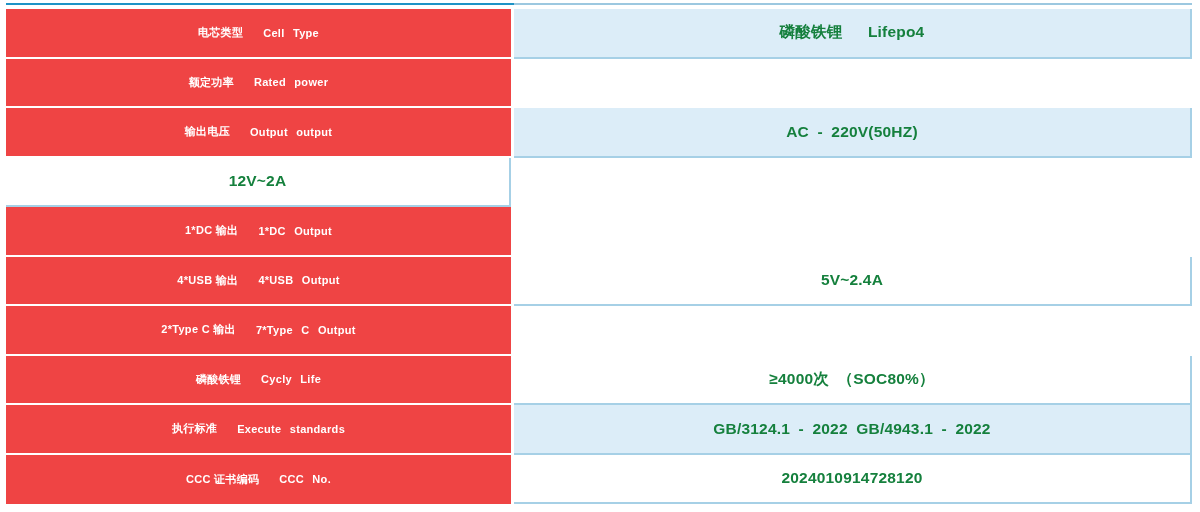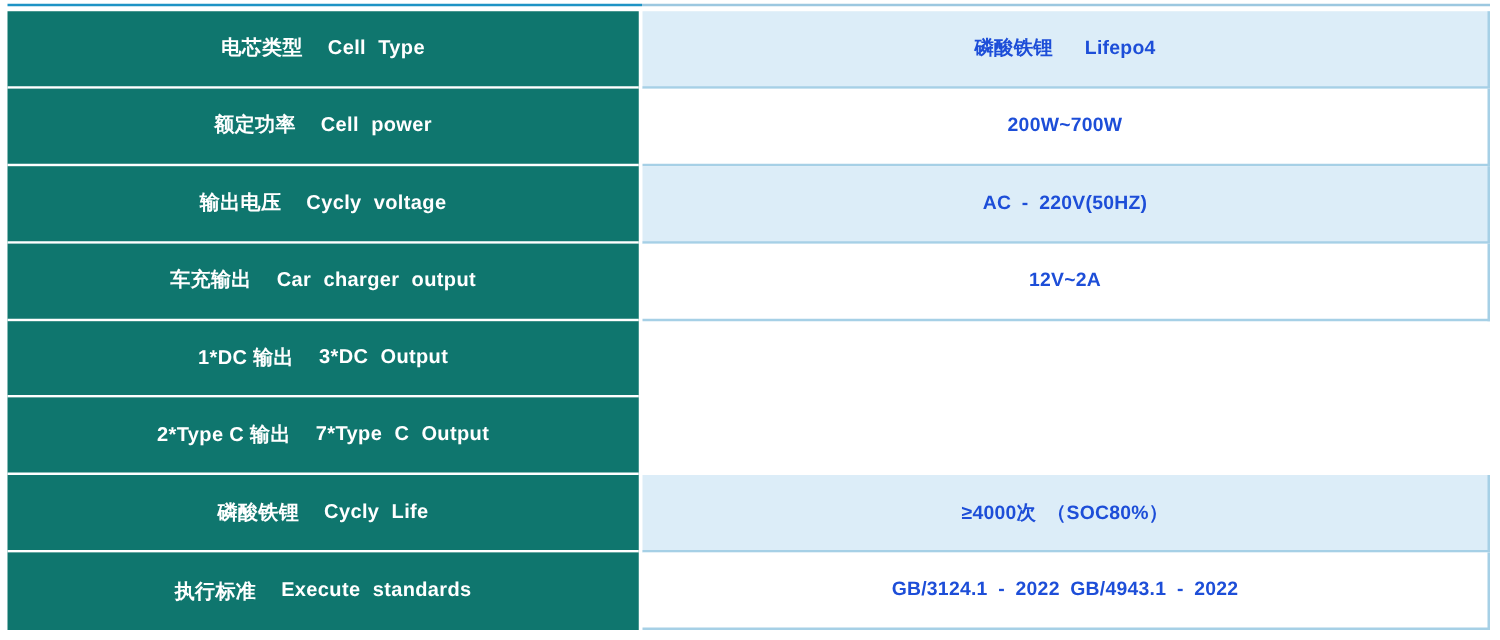--- a/index.html
+++ b/index.html
@@ -12,30 +12,30 @@
     position:absolute;left:6px;top:3px;right:8px;bottom:8px;
     display:flex;flex-direction:column;
   }
   .top-line{
     height:2px;flex:0 0 2px;margin-bottom:4px;
     background:linear-gradient(90deg,#1e93c5 0px,#1e93c5 508px,#9cc8e0 508px,#9cc8e0 100%);
   }
   .rows{flex:1;display:flex;flex-direction:column;}
   .row{flex:1;display:grid;grid-template-columns:505px 1fr;column-gap:3px;}
   .cell-left{
-    background:#0f766e;color:#ffffff;
+    background:#ef4444;color:#ffffff;
     display:flex;align-items:center;justify-content:center;gap:20px;
-    font-size:16px;font-weight:bold;letter-spacing:0.3px;
+    font-size:11px;font-weight:bold;letter-spacing:0.3px;
     border-bottom:2px solid #ffffff;
   }
   .row:last-child .cell-left{border-bottom:none;}
   .cell-left .en{word-spacing:5px;text-align:right;}
   .cell-right{
     display:flex;align-items:center;justify-content:center;
-    font-size:15.5px;font-weight:bold;color:#1d4ed8;letter-spacing:0.2px;
+    font-size:15.5px;font-weight:bold;color:#15803d;letter-spacing:0.2px;
     border-right:2px solid #a6d0e6;
     border-bottom:2px solid #a6d0e6;
   }
   .row:nth-child(odd) .cell-right{background:#dcedf8;}
   .row:nth-child(even) .cell-right{background:#ffffff;}
   .cell-right .value{white-space:pre;word-spacing:4px;}
 </style>
 </head>
 <body>
 
@@ -49,54 +49,56 @@
         <span class="en">Cell Type</span>
       </div>
       <div class="cell-right">
         <span class="value">磷酸铁锂   Lifepo4</span>
       </div>
     </div>
 
     <div class="row">
       <div class="cell-left">
         <span class="cn">额定功率</span>
-        <span class="en">Cell power</span>
-      </div>
-      <div class="cell-right">
-        <span class="value">200W~700W</span>
+        <span class="en">Rated power</span>
       </div>
     </div>
 
     <div class="row">
       <div class="cell-left">
         <span class="cn">输出电压</span>
-        <span class="en">Cycly voltage</span>
+        <span class="en">Output output</span>
       </div>
       <div class="cell-right">
         <span class="value">AC - 220V(50HZ)</span>
       </div>
     </div>
 
     <div class="row">
-      <div class="cell-left">
-        <span class="cn">车充输出</span>
-        <span class="en">Car charger output</span>
-      </div>
       <div class="cell-right">
         <span class="value">12V~2A</span>
       </div>
     </div>
 
     <div class="row">
       <div class="cell-left">
         <span class="cn">1*DC 输出</span>
-        <span class="en">3*DC Output</span>
+        <span class="en">1*DC Output</span>
       </div>
     </div>
 
+    <div class="row">
+      <div class="cell-left">
+        <span class="cn">4*USB 输出</span>
+        <span class="en">4*USB Output</span>
+      </div>
+      <div class="cell-right">
+        <span class="value">5V~2.4A</span>
+      </div>
+    </div>
 
     <div class="row">
       <div class="cell-left">
         <span class="cn">2*Type C 输出</span>
         <span class="en">7*Type C Output</span>
       </div>
     </div>
 
     <div class="row">
       <div class="cell-left">
@@ -111,15 +113,24 @@
     <div class="row">
       <div class="cell-left">
         <span class="cn">执行标准</span>
         <span class="en">Execute standards</span>
       </div>
       <div class="cell-right">
         <span class="value">GB/3124.1 - 2022 GB/4943.1 - 2022</span>
       </div>
     </div>
 
+    <div class="row">
+      <div class="cell-left">
+        <span class="cn">CCC 证书编码</span>
+        <span class="en">CCC No.</span>
+      </div>
+      <div class="cell-right">
+        <span class="value">2024010914728120</span>
+      </div>
+    </div>
 
   </div>
 </div>
 
 </body></html>

